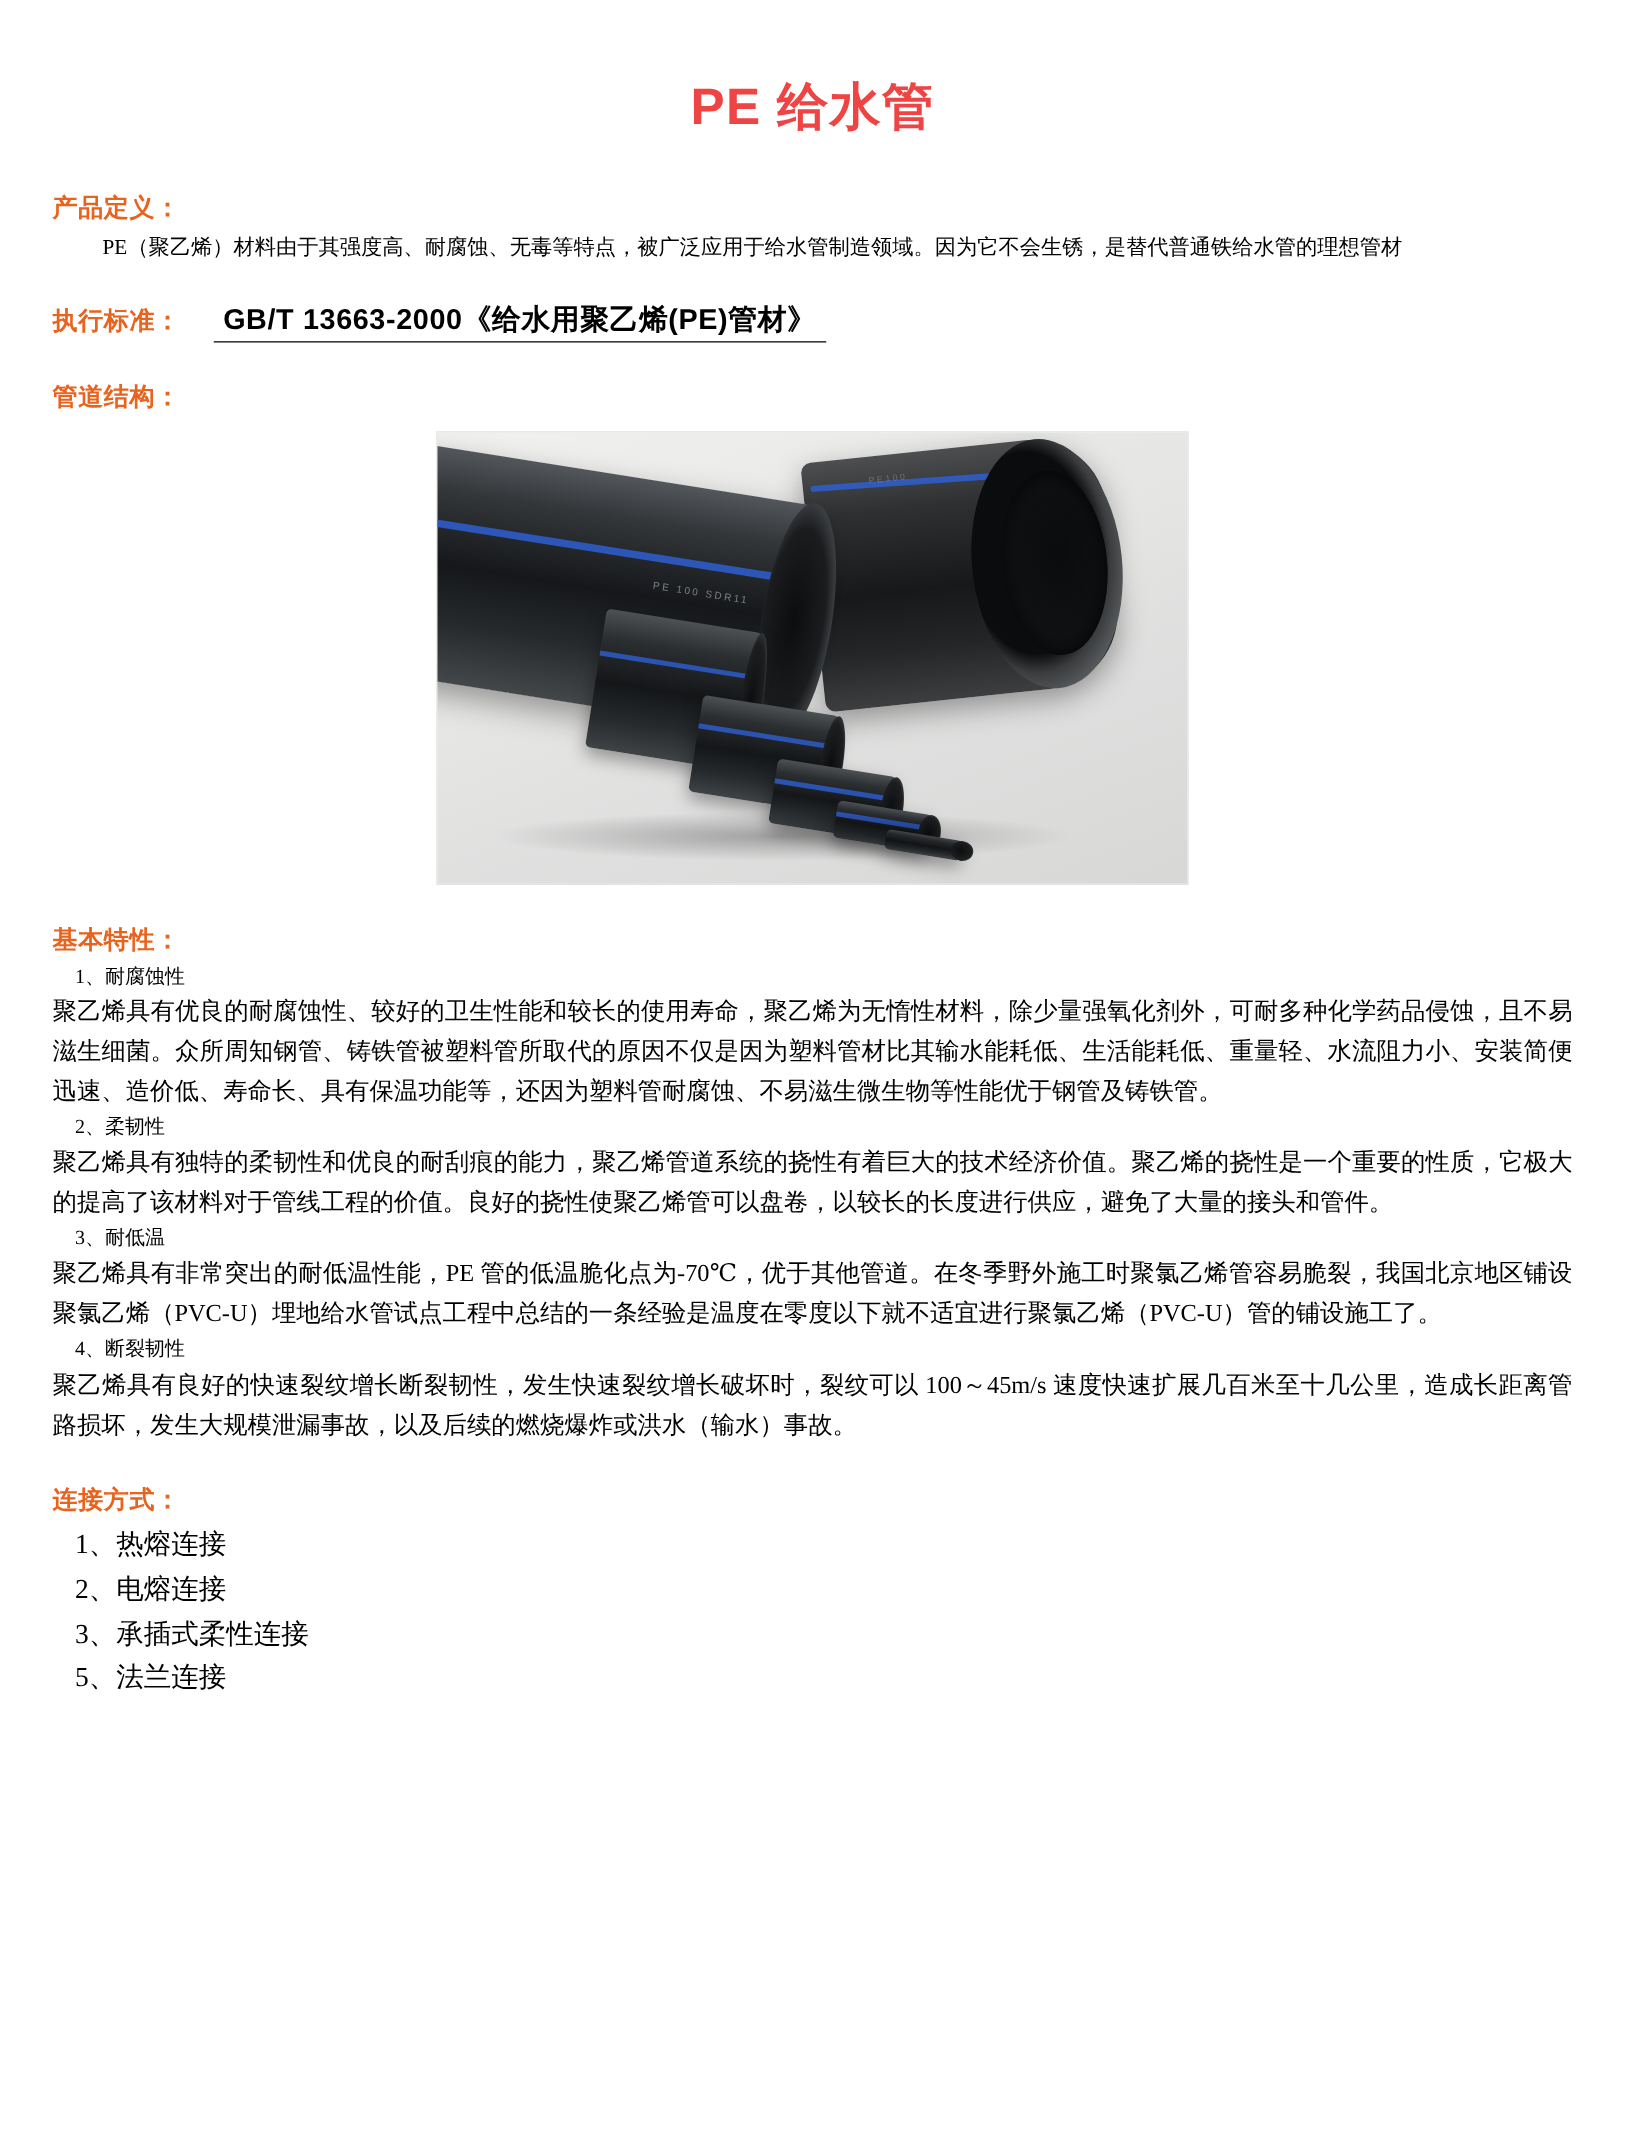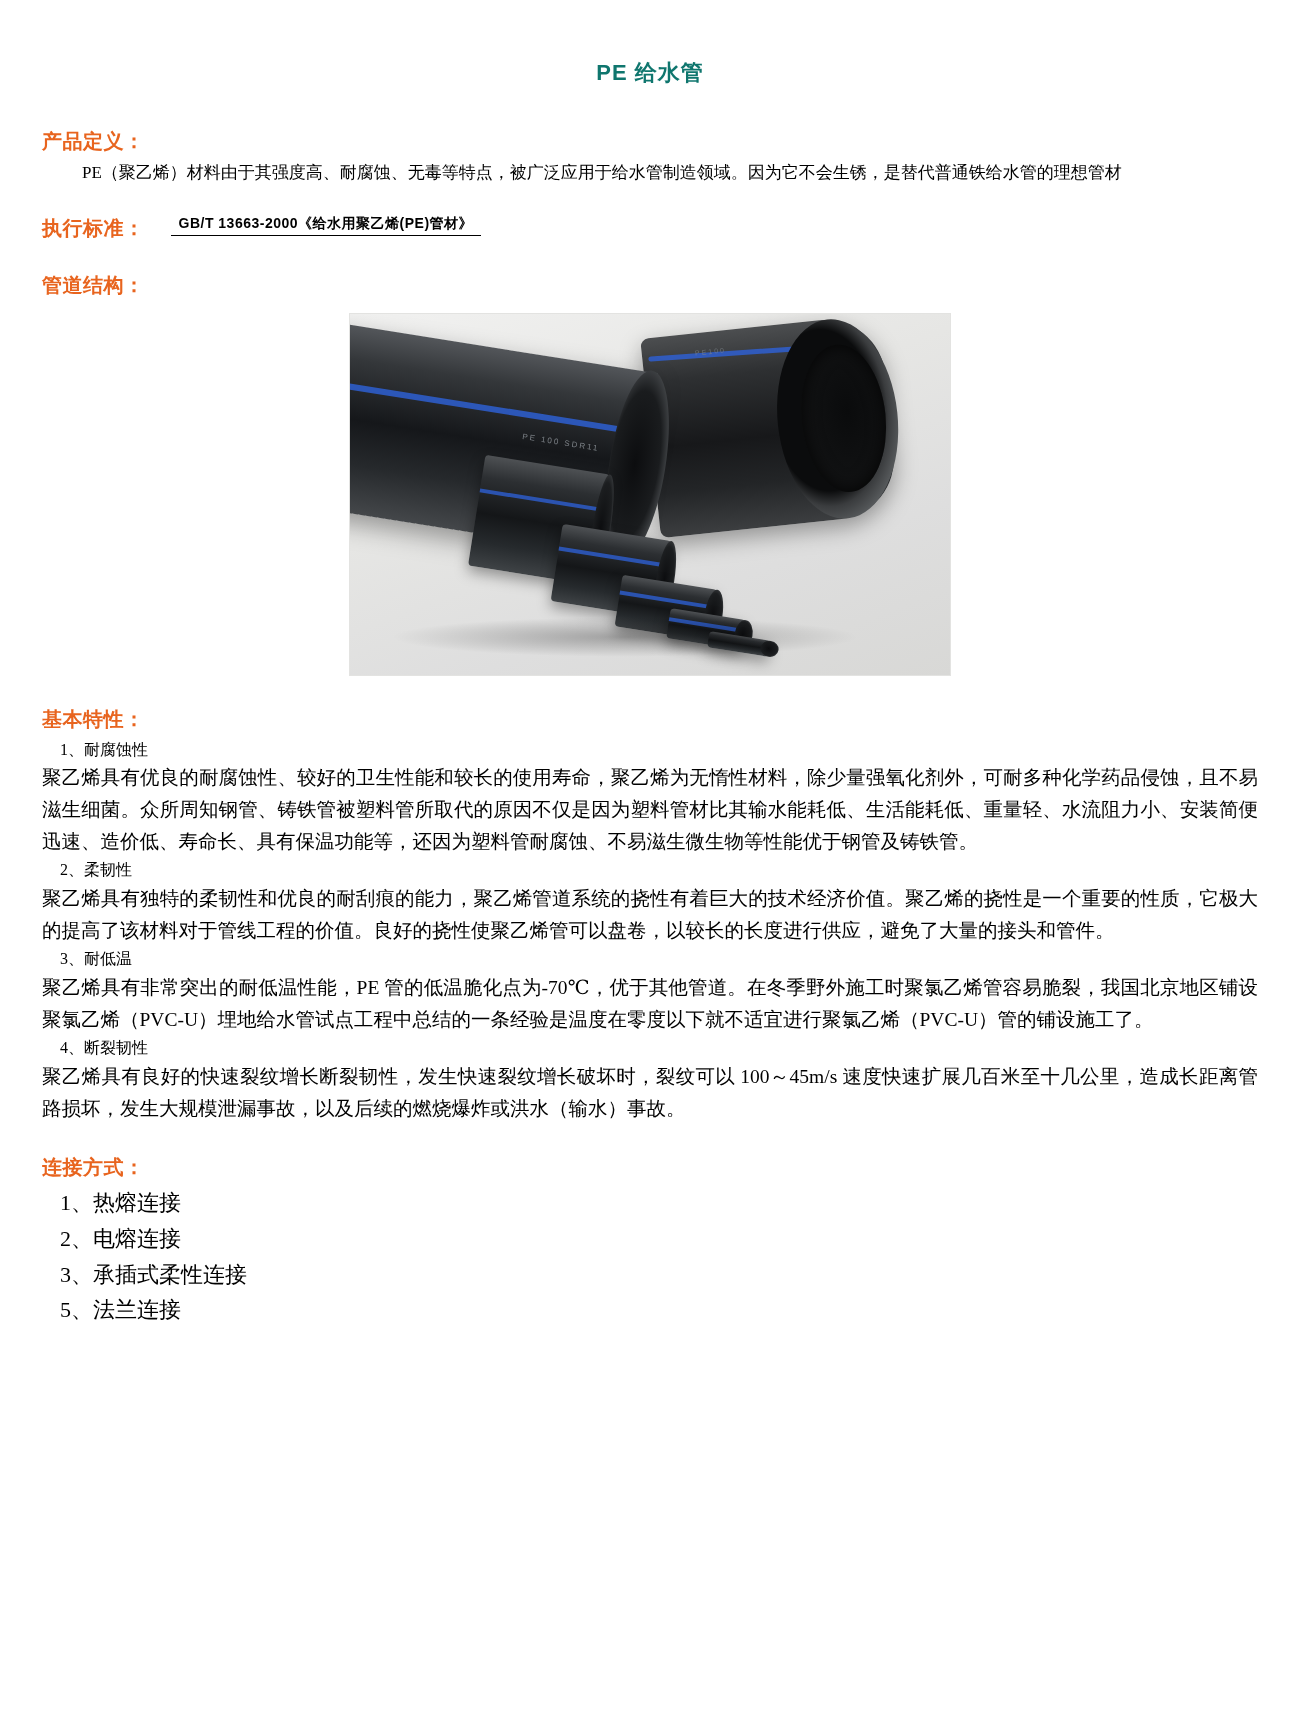--- a/index.html
+++ b/index.html
@@ -15,24 +15,24 @@
   }
   .page {
     position: relative;
     width: 1300px;
     min-height: 1721px;
     padding: 0;
     box-sizing: border-box;
   }
   .doc-title {
     text-align: center;
-    color: #0f766e;
+    color: #ef4444;
     font-family: "Liberation Sans", sans-serif;
     font-weight: bold;
-    font-size: 22px;
+    font-size: 41px;
     letter-spacing: 1px;
     padding-top: 58px;
     padding-bottom: 10px;
   }
   .content {
     padding: 0 42px 0 42px;
     margin-top: 20px;
   }
   .section-head {
     color: #e8641e;
@@ -47,30 +47,30 @@
     font-size: 17px;
     line-height: 1.62;
     text-align: justify;
     margin: 0;
   }
   .para.indent {
     text-indent: 40px;
   }
   .standard-row {
     display: flex;
-    align-items: flex-start;
+    align-items: center;
     margin-top: 28px;
   }
   .standard-row .section-head {
     margin: 0;
   }
   .standard-value {
     font-family: "Liberation Sans", sans-serif;
     font-weight: bold;
-    font-size: 14px;
+    font-size: 23px;
     margin-left: 26px;
     padding: 0 8px 2px 8px;
     border-bottom: 1.5px solid #000;
     letter-spacing: 0.5px;
   }
   .figure {
     margin: 14px 0 0 0;
     display: flex;
     justify-content: center;
   }

